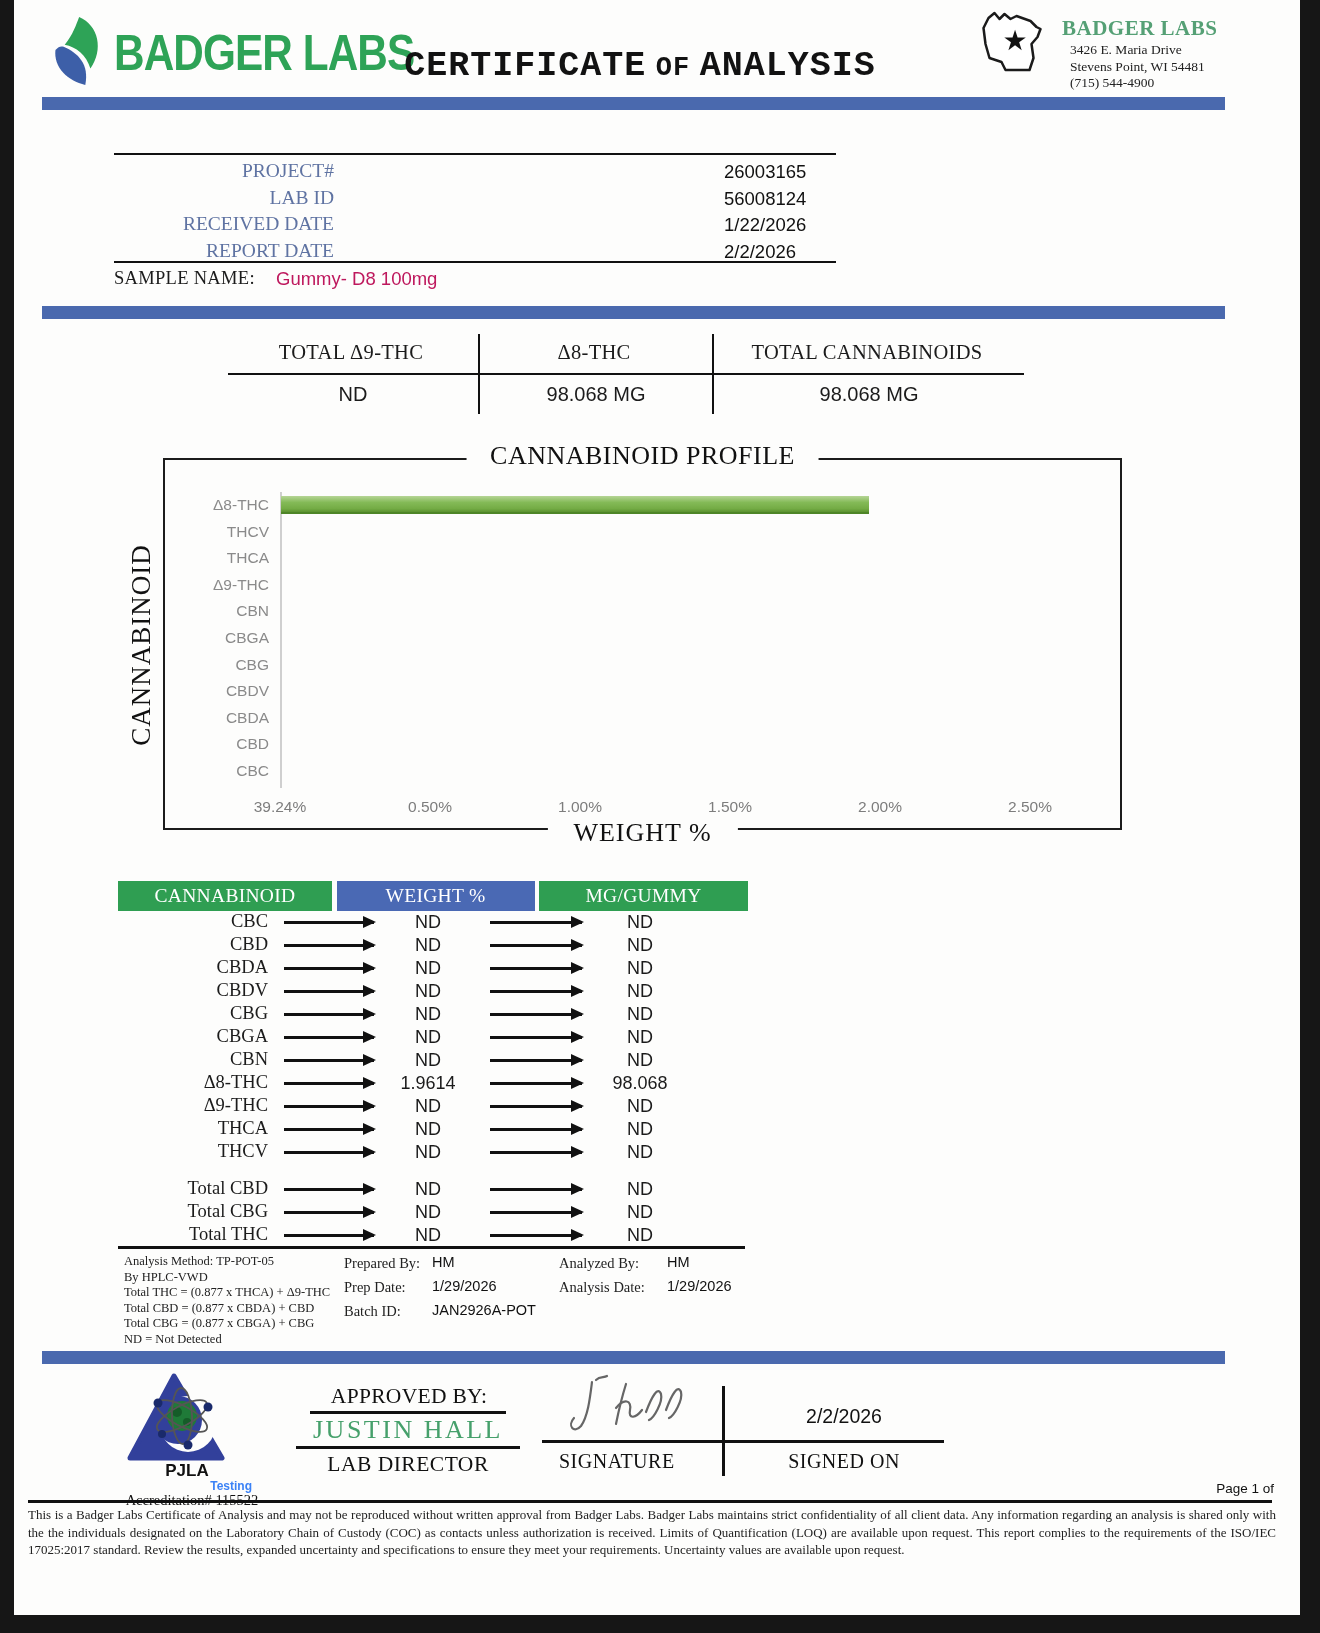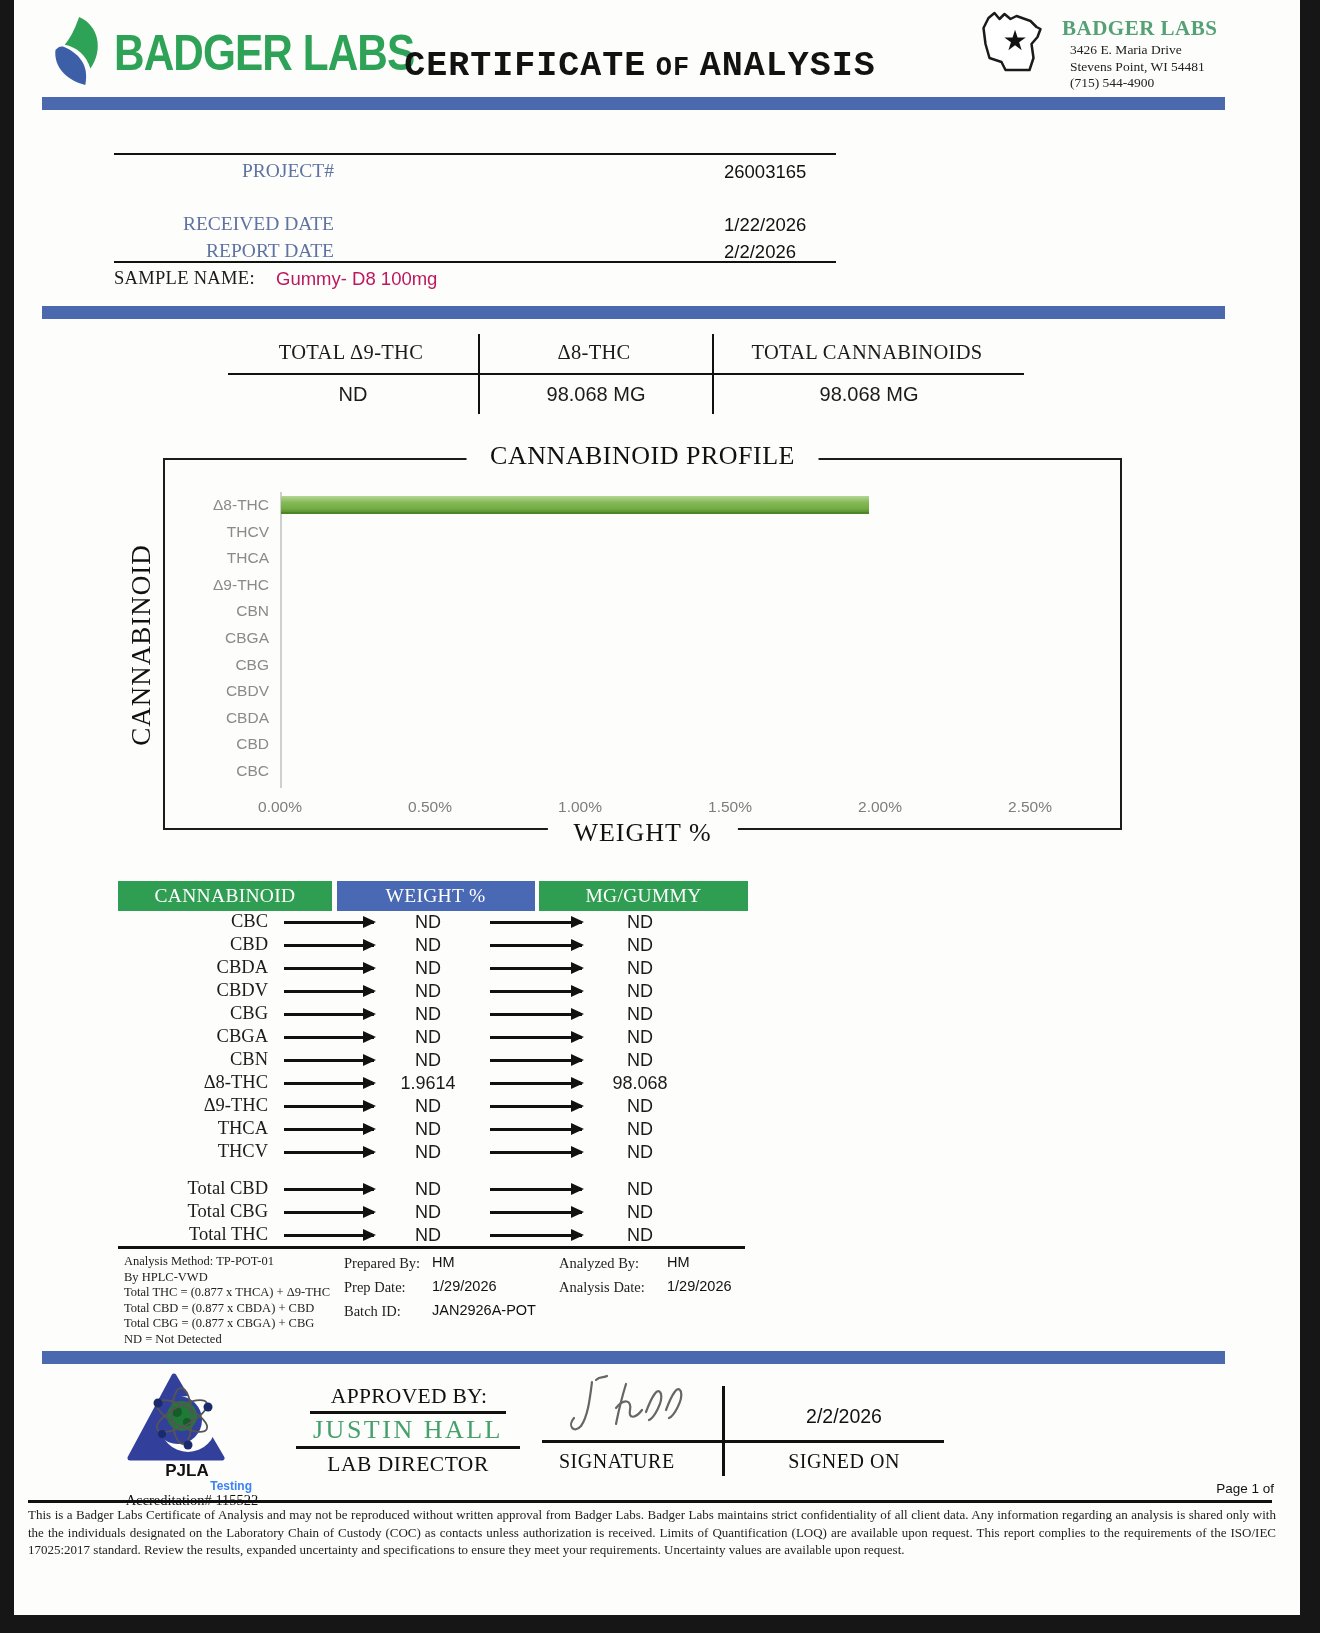--- a/index.html
+++ b/index.html
@@ -153,20 +153,24 @@
 
   <div class="bluebar" style="top:97px;"></div>
 
   <div class="hline" style="left:100px;top:153px;width:722px;height:2px;"></div>
 
   <div id="report-fields" class="abs" style="left:140px;top:160px;width:760px;height:110px;">
       <div class="field-row" style="top: 0px;">
         <div class="field-label">PROJECT#</div>
         <div class="field-value">26003165</div>
       </div>
+      <div class="field-row" style="top: 26.5px;">
+        <div class="field-label">LAB ID</div>
+        <div class="field-value">56008124</div>
+      </div>
       <div class="field-row" style="top: 53px;">
         <div class="field-label">RECEIVED DATE</div>
         <div class="field-value">1/22/2026</div>
       </div>
       <div class="field-row" style="top: 79.5px;">
         <div class="field-label">REPORT DATE</div>
         <div class="field-value">2/2/2026</div>
       </div>
     </div>
 
@@ -227,21 +231,21 @@
           <div class="chart-cat">CBDA</div>
         </div>
         <div class="chart-row" style="top: 271.4px;">
           <div class="chart-cat">CBD</div>
         </div>
         <div class="chart-row" style="top: 298px;">
           <div class="chart-cat">CBC</div>
         </div>
       </div>
     <div id="chart-ticks">
-        <div class="chart-tick" style="left: 115px;">0.00%</div>
+        <div class="chart-tick" style="left: 115px;">39.24%</div>
         <div class="chart-tick" style="left: 265px;">0.50%</div>
         <div class="chart-tick" style="left: 415px;">1.00%</div>
         <div class="chart-tick" style="left: 565px;">1.50%</div>
         <div class="chart-tick" style="left: 715px;">2.00%</div>
         <div class="chart-tick" style="left: 865px;">2.50%</div>
       </div>
     <div class="chart-xlab">WEIGHT %</div>
   </div>
 
   <div id="rt-head" class="rt-head">
@@ -346,21 +350,21 @@
         <div class="rt-name">Total THC</div>
         <div class="arrow a1"></div>
         <div class="rt-val v1">ND</div>
         <div class="arrow a2"></div>
         <div class="rt-val v2">ND</div>
       </div>
     </div>
   <div class="hline" style="left:104px;top:1246px;width:627px;height:2.5px;"></div>
 
   <div id="notes-left" class="abs notes-left" style="left:110px;top:1254px;width:220px;">
-      <div>Analysis Method: TP-POT-01</div>
+      <div>Analysis Method: TP-POT-05</div>
       <div>By HPLC-VWD</div>
       <div>Total THC = (0.877 x  THCA) + Δ9-THC</div>
       <div>Total CBD = (0.877 x  CBDA) + CBD</div>
       <div>Total CBG = (0.877 x  CBGA) + CBG</div>
       <div>ND = Not Detected</div>
     </div>
   <div id="notes-middle">
       <div class="note-kv" style="left: 330px; top: 1254px; position: absolute; width: 300px;"><span class="k">Prepared By:</span><span class="v" style="left: 88px;">HM</span></div>
       <div class="note-kv" style="left: 330px; top: 1278px; position: absolute; width: 300px;"><span class="k">Prep Date:</span><span class="v" style="left: 88px;">1/29/2026</span></div>
       <div class="note-kv" style="left: 330px; top: 1302px; position: absolute; width: 300px;"><span class="k">Batch ID:</span><span class="v" style="left: 88px;">JAN2926A-POT</span></div>

